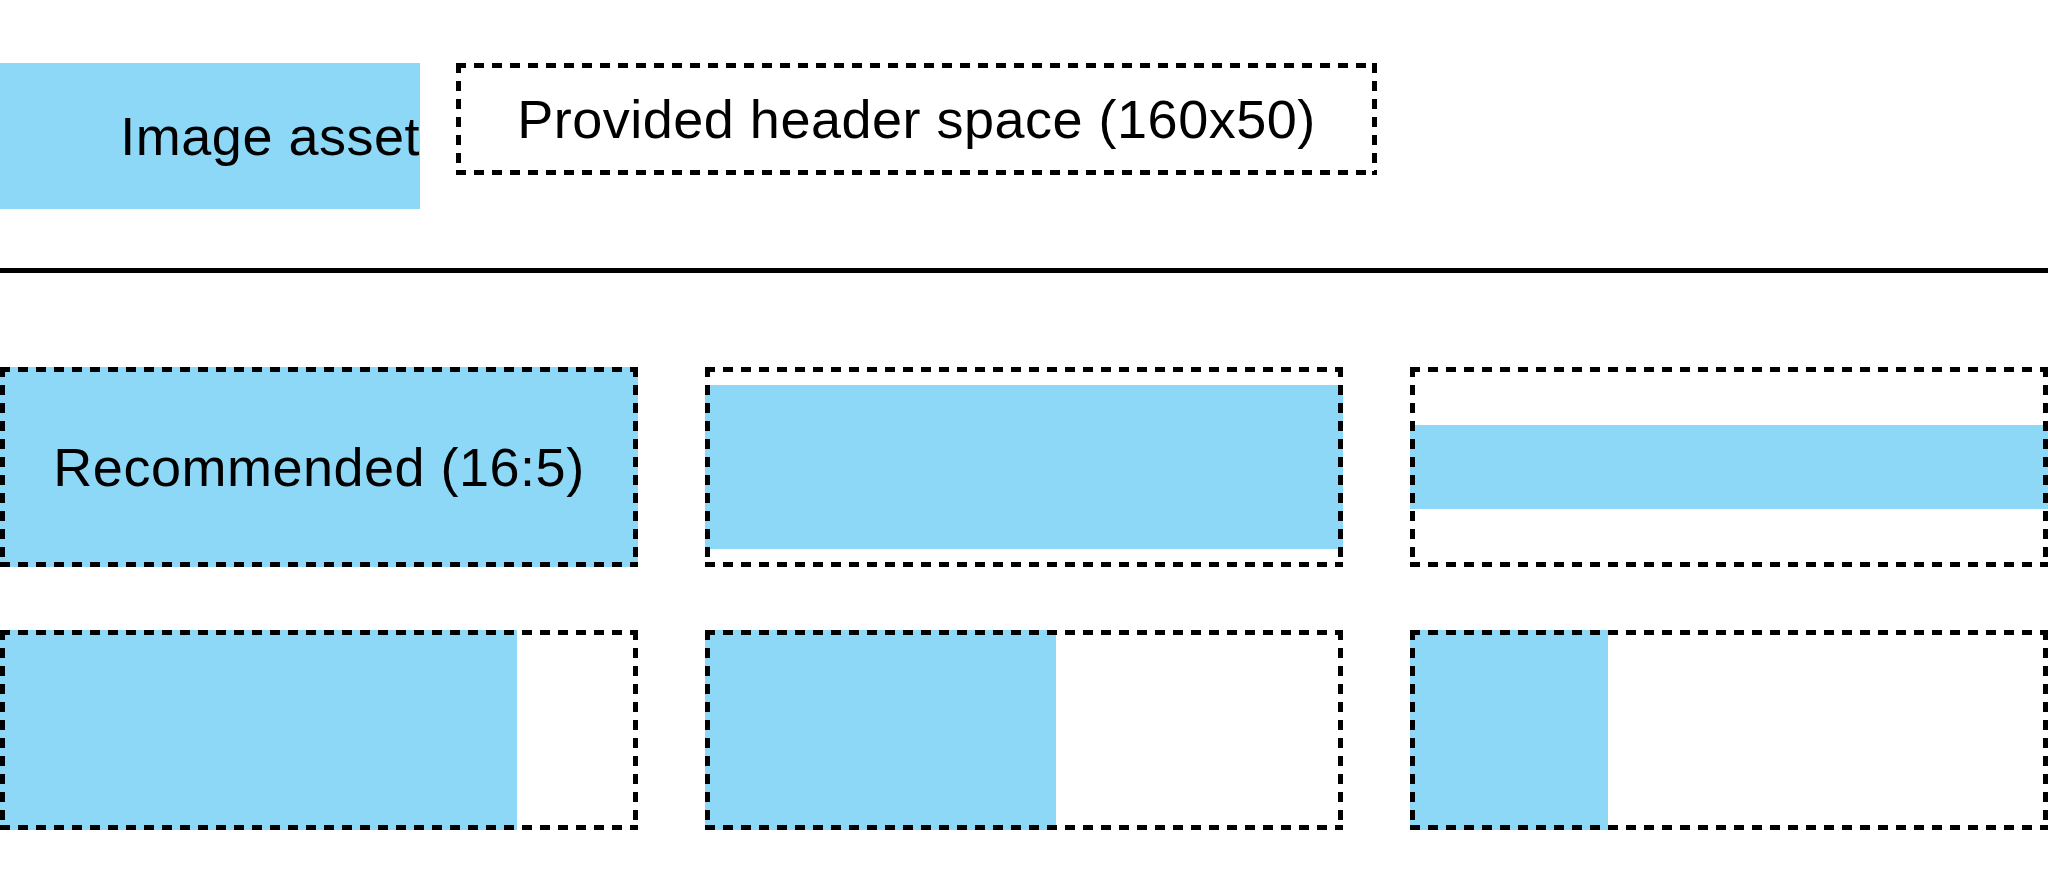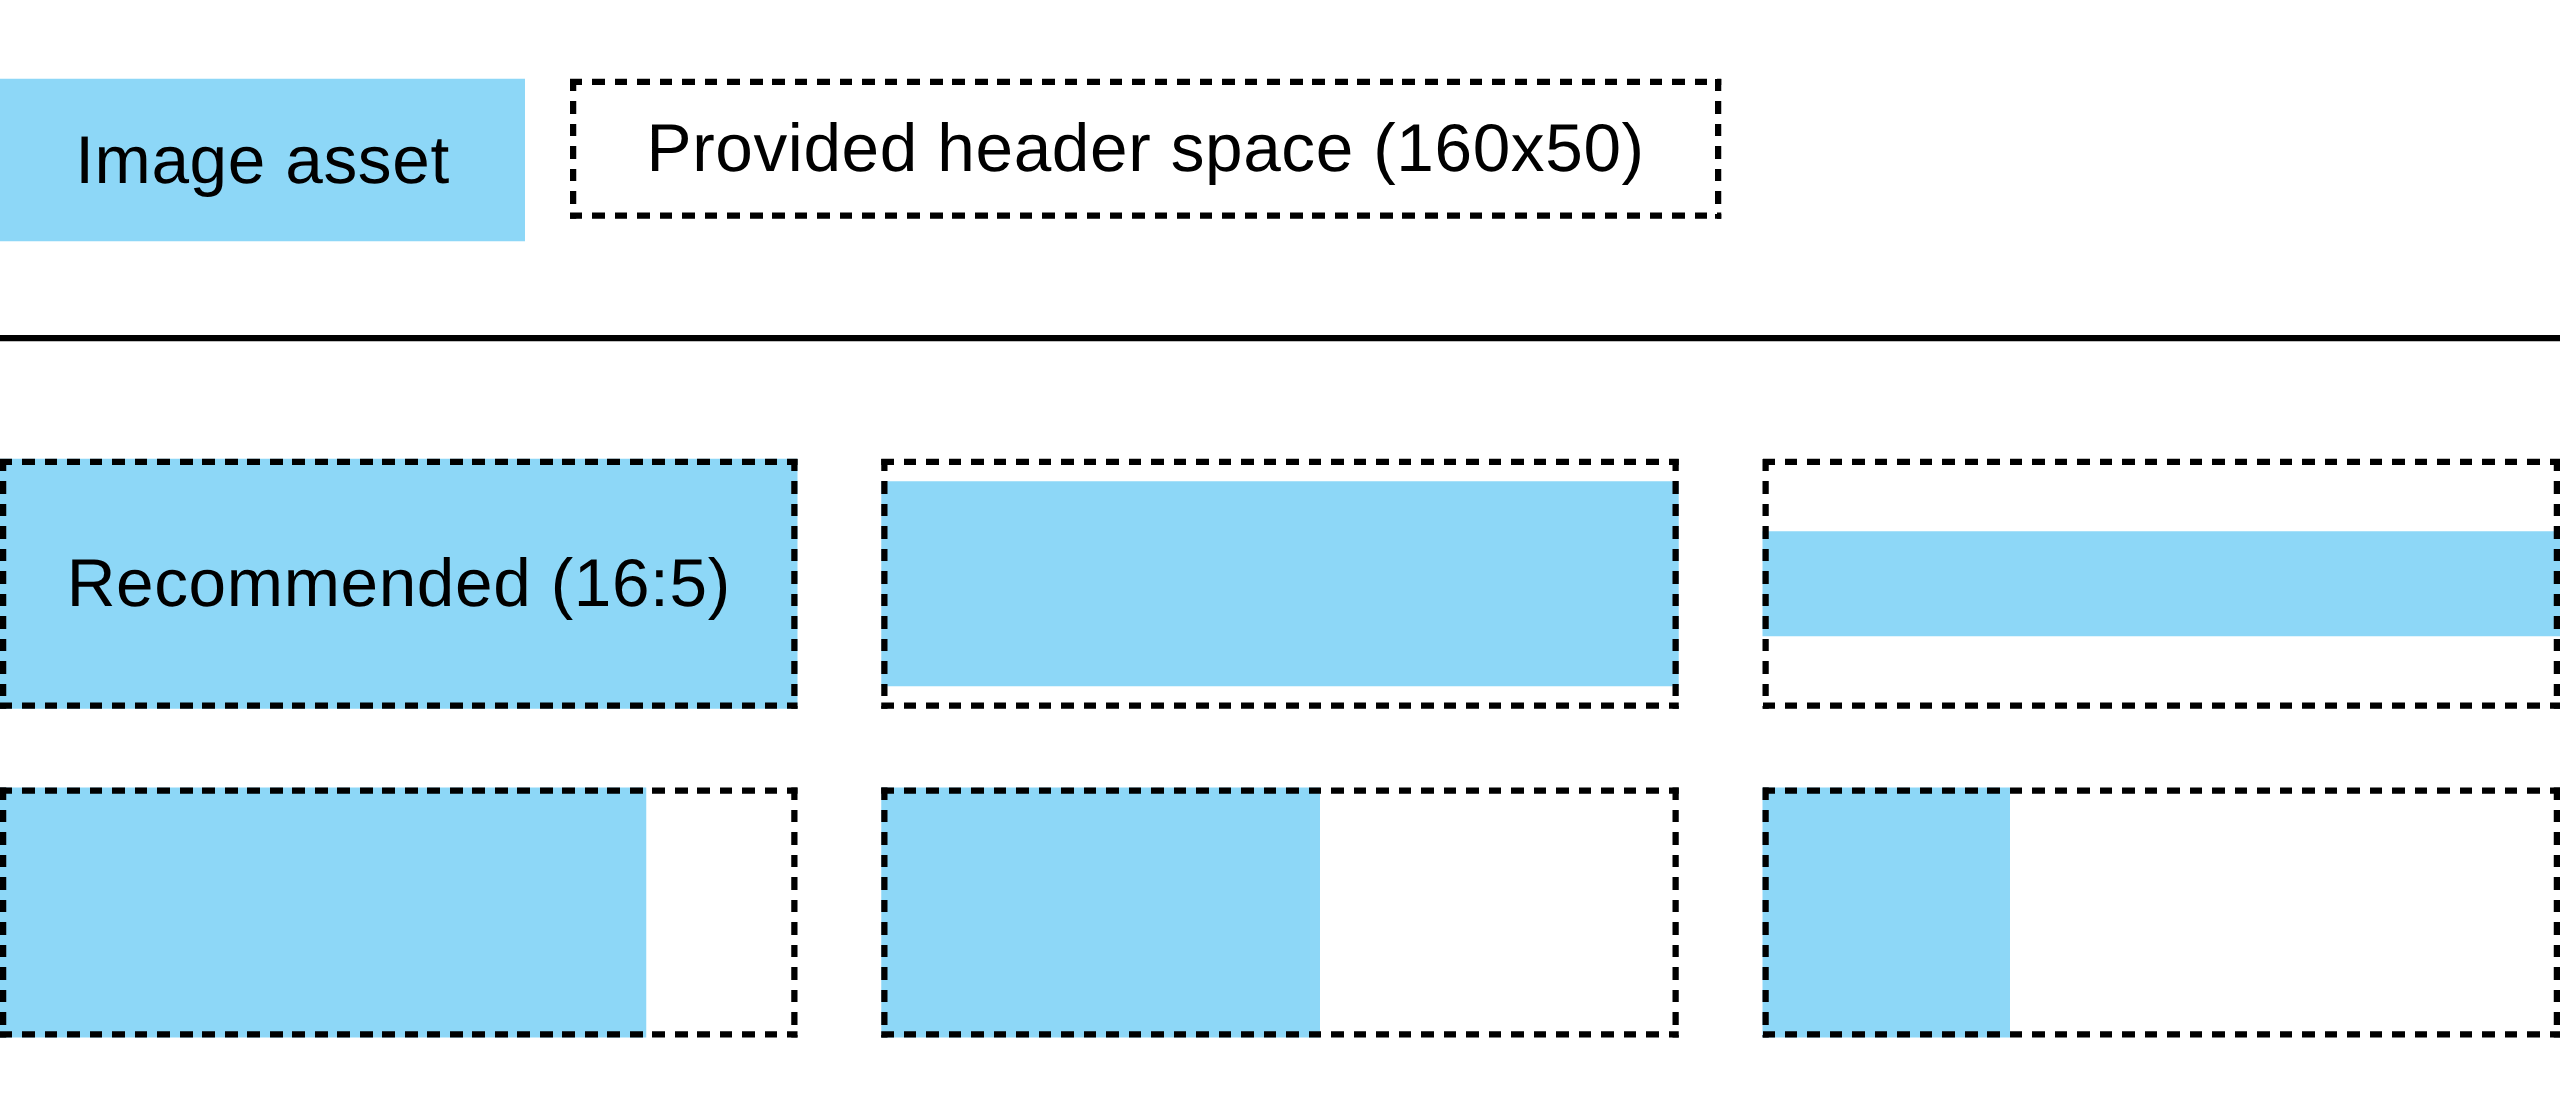--- a/index.html
+++ b/index.html
@@ -26,23 +26,23 @@
     line-height: 1;
     color: #000;
     white-space: nowrap;
     letter-spacing: 0.5px;
   }
   
   .legend-swatch {
     position: absolute;
     left: 0; top: 63;
     left: 0px; top: 63px;
-    width: 420px; height: 130px;
+    width: 420px; height: 146px;
     background: var(--asset-blue);
-    display: flex; align-items: center; justify-content: center;
+    display: flex; align-items: center; justify-content: flex-end;
   }
   .legend-header-space {
     position: absolute;
     left: 456px; top: 63px;
     width: 921px; height: 112px;
     display: flex; align-items: center; justify-content: center;
     background: #fff;
   }
   
   .dashed { position: relative; border-radius: 13px; }

